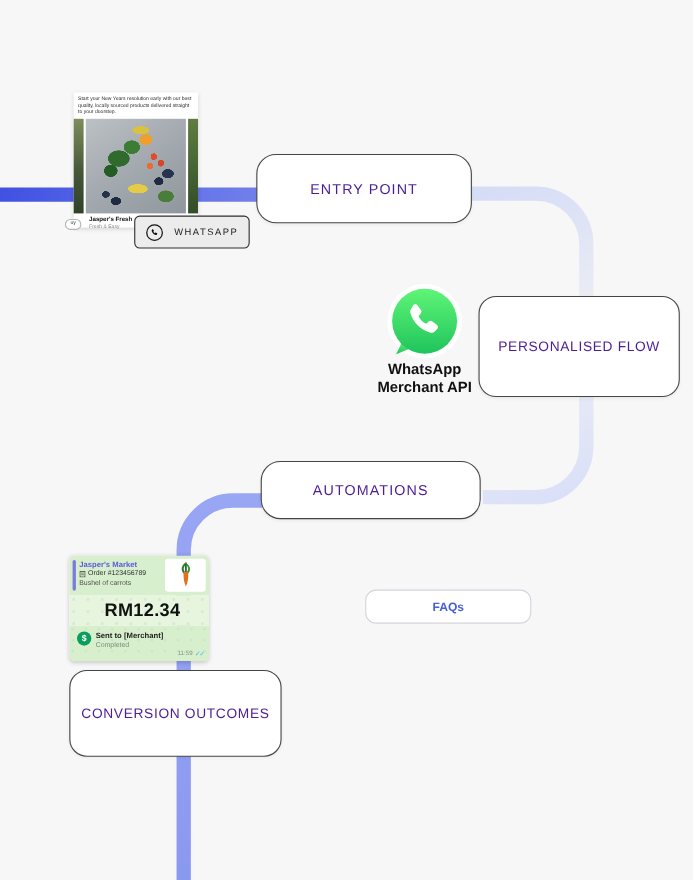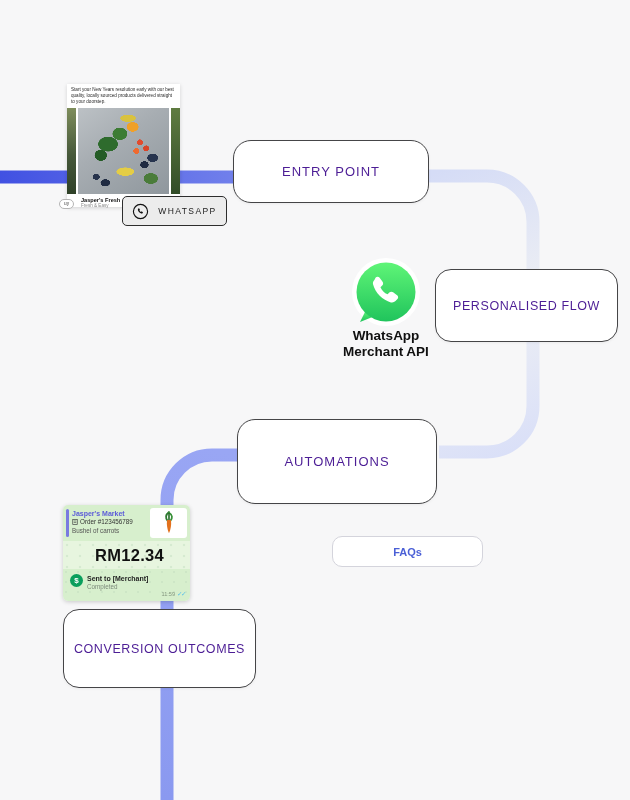--- a/index.html
+++ b/index.html
@@ -16,23 +16,23 @@
     position:absolute; z-index:3; background:#ffffff;
     border:1.5px solid #454547; border-radius:18px;
     display:flex; align-items:center; justify-content:center;
     box-shadow:0 1px 3px rgba(0,0,0,0.05);
   }
   .node span {
     font-size:13px; letter-spacing:1px; color:#4c1d95; font-weight:500;
     white-space:nowrap;
   }
   .node.entry   { left:233px; top:140px; width:196px; height:63px; }
-  .node.pflow   { left:435px; top:269px; width:183px; height:73px; border-radius:16px; }
+  .node.pflow   { left:435px; top:269px; width:183px; height:92px; border-radius:16px; }
   .node.pflow span { font-size:12.5px; letter-spacing:0.6px; }
-  .node.autom   { left:237px; top:419px; width:200px; height:85px; }
+  .node.autom   { left:237px; top:419px; width:200px; height:53px; }
   .node.conv    { left:63px;  top:609px; width:193px; height:79px; border-radius:16px; }
   .node.conv span { font-size:12.5px; letter-spacing:0.6px; }
 
   
   .ad-card {
     position:absolute; left:67px; top:84px; width:113px; height:123px;
     background:#ffffff; z-index:2; box-shadow:0 1px 4px rgba(0,0,0,0.15);
   }
   .ad-caption {
     padding:3px 4px 2px 4px; font-size:4.6px; line-height:1.35; color:#2a2a2a;

